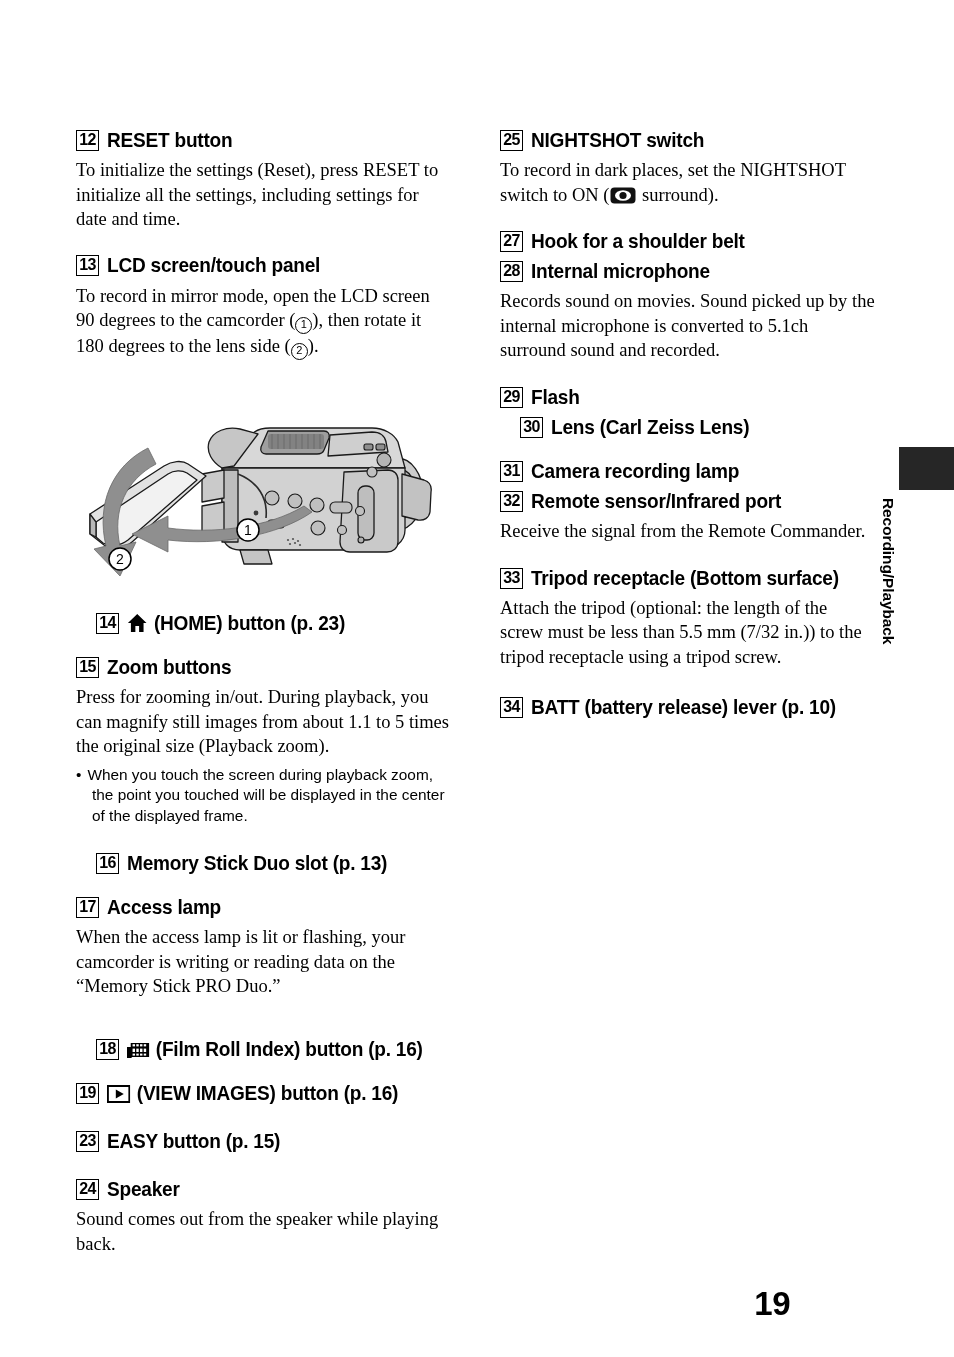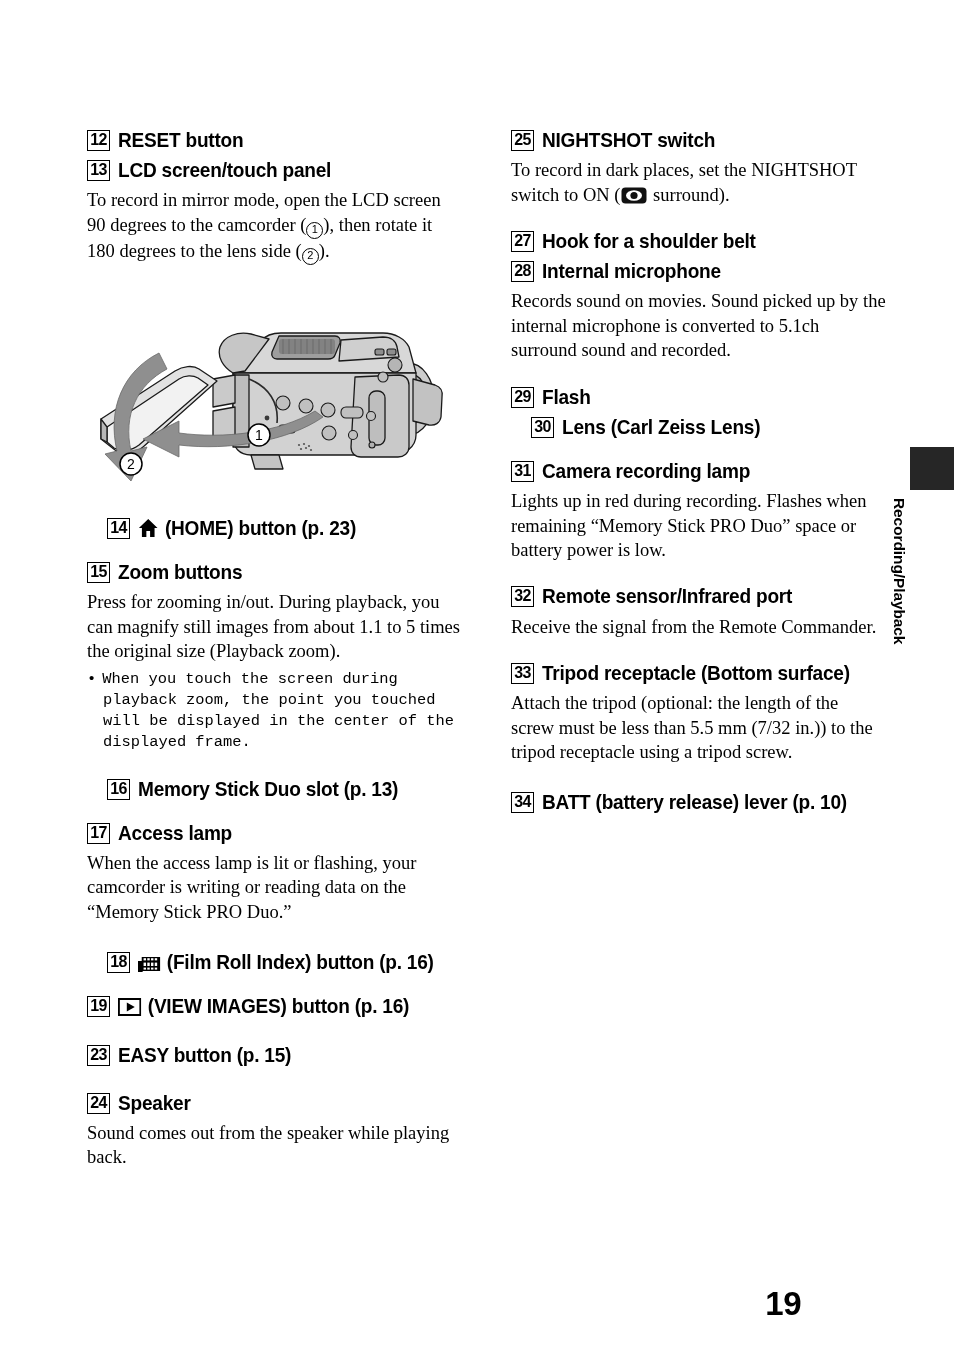--- a/index.html
+++ b/index.html
@@ -11,21 +11,21 @@
     width: 954px;
     height: 1357px;
     position: relative;
     font-family: "Liberation Serif", "DejaVu Serif", serif;
     color: #000;
     overflow: hidden;
   }
 
   .page {
     position: absolute;
-    left: 15px; top: 0;
+    left: 4px; top: 0;
     width: 854px;
     height: 1357px;
   }
 
   
   .col {
     position: absolute;
     top: 128px;
   }
   .col-left  { left: 72px;  width: 375px; }
@@ -75,21 +75,21 @@
   .entry-body {
     font-family: "Liberation Serif", "DejaVu Serif", serif;
     font-size: 18.5px;
     line-height: 1.32;
     margin: 0 0 22px 0;
   }
   .entry-body.tight { }
   .entry-head.gap-sm  { margin-bottom: 20px; padding-left: 20px; }
 
   .note {
-    font-family: Liberation Mono, monospace;
+    font-family: Liberation Sans, sans-serif;
     font-size: 15.4px;
     line-height: 1.35;
     margin: 6px 0 24px 0;
     padding-left: 16px;
     text-indent: -16px;
   }
   .note .bullet { margin-right: 6px; }
 
   
   .ico { display: inline-block; vertical-align: middle; }
@@ -170,20 +170,21 @@
 
 <div class="page">
 
   <div class="col col-left">
 
     <div class="entry">
       <div class="entry-head">
         <span class="num-box">12</span>
         <span class="head-text">RESET button</span>
       </div>
+      <p class="entry-body">To initialize the settings (Reset), press RESET to initialize all the settings, including settings for date and time.</p>
     </div>
 
     <div class="entry">
       <div class="entry-head">
         <span class="num-box">13</span>
         <span class="head-text">LCD screen/touch panel</span>
       </div>
       <p class="entry-body tight"><span>To record in mirror mode, open the LCD screen 90 degrees to the camcorder (</span><span class="circ">1</span><span>), then rotate it 180 degrees to the lens side (</span><span class="circ">2</span><span>).</span></p>
     </div>
 
@@ -304,21 +305,21 @@
         <span class="num-box">16</span>
         <span class="head-text">Memory Stick Duo slot (p. 13)</span>
       </div>
     </div>
 
     <div class="entry">
       <div class="entry-head">
         <span class="num-box">17</span>
         <span class="head-text">Access lamp</span>
       </div>
-      <p class="entry-body" style="margin-bottom:26px">When the access lamp is lit or flashing, your camcorder is writing or reading data on the “Memory Stick PRO Duo.”</p>
+      <p class="entry-body" style="margin-bottom:38px">When the access lamp is lit or flashing, your camcorder is writing or reading data on the “Memory Stick PRO Duo.”</p>
     </div>
 
     <div class="entry">
       <div class="entry-head gap-sm">
         <span class="num-box">18</span>
         <span class="head-text with-icon">
           <span class="ico ico-film">
             <svg viewBox="0 0 24 17" width="24" height="17" xmlns="http://www.w3.org/2000/svg">
               <rect x="0" y="5" width="5" height="11" fill="#000"></rect>
               <rect x="4" y="1" width="20" height="14" fill="#000"></rect>
@@ -416,21 +417,20 @@
         <span class="num-box">30</span>
         <span class="head-text">Lens (Carl Zeiss Lens)</span>
       </div>
     </div>
 
     <div class="entry">
       <div class="entry-head">
         <span class="num-box">31</span>
         <span class="head-text">Camera recording lamp</span>
       </div>
-      <p class="entry-body">Lights up in red during recording. Flashes when remaining “Memory Stick PRO Duo” space or battery power is low.</p>
     </div>
 
     <div class="entry">
       <div class="entry-head">
         <span class="num-box">32</span>
         <span class="head-text">Remote sensor/Infrared port</span>
       </div>
       <p class="entry-body">Receive the signal from the Remote Commander.</p>
     </div>
 

